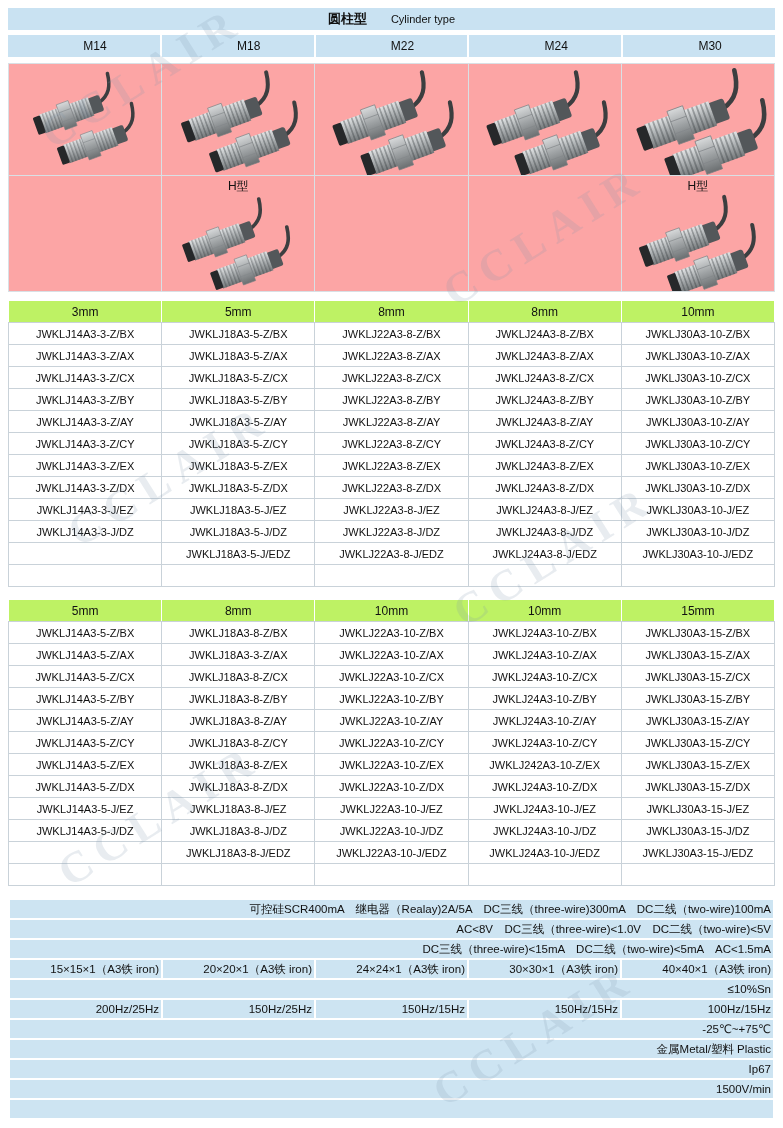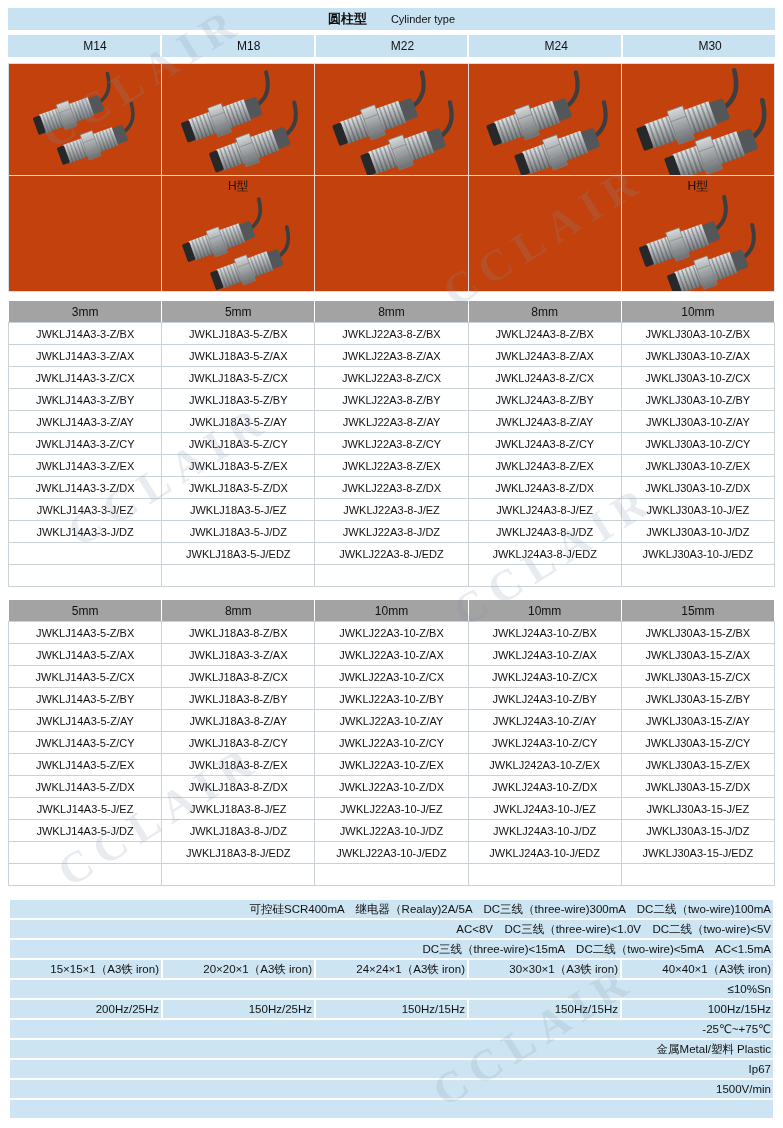--- a/index.html
+++ b/index.html
@@ -38,33 +38,33 @@
 
   
   .images {
     display: grid; grid-template-columns: repeat(5, 1fr);
     border-left: 1px solid #d9e0e5; border-top: 1px solid #d9e0e5;
     margin-bottom: 8px;
   }
   .img-cell {
     border-right: 1px solid #d9e0e5; border-bottom: 1px solid #d9e0e5;
     height: 112px; display: flex; flex-direction: column; align-items: center; justify-content: space-between;
-    overflow: hidden; background: #c2410c;
+    overflow: hidden; background: #fca5a5;
   }
   .img-cell.row2 { height: 116px; }
   .h-label { font-size: 12px; margin-top: 3px; line-height: 14px; }
   .photo { width: 100%; flex: 1; }
 
   
   table.models {
     width: 100%; border-collapse: collapse; table-layout: fixed;
     margin-bottom: 12px;
   }
   table.models th {
-    background: #a3a3a3; height: 22px; font-weight: normal; font-size: 12px;
+    background: #bef264; height: 22px; font-weight: normal; font-size: 12px;
     border: 1px solid #fff; border-bottom: 1px solid #c9d2d9;
   }
   table.models td {
     border: 1px solid #c9d2d9; height: 22px; font-size: 11px;
     text-align: center; padding: 0 2px; white-space: nowrap; overflow: hidden;
   }
 
   
   table.specs {
     width: 100%; border-collapse: collapse; table-layout: fixed;

